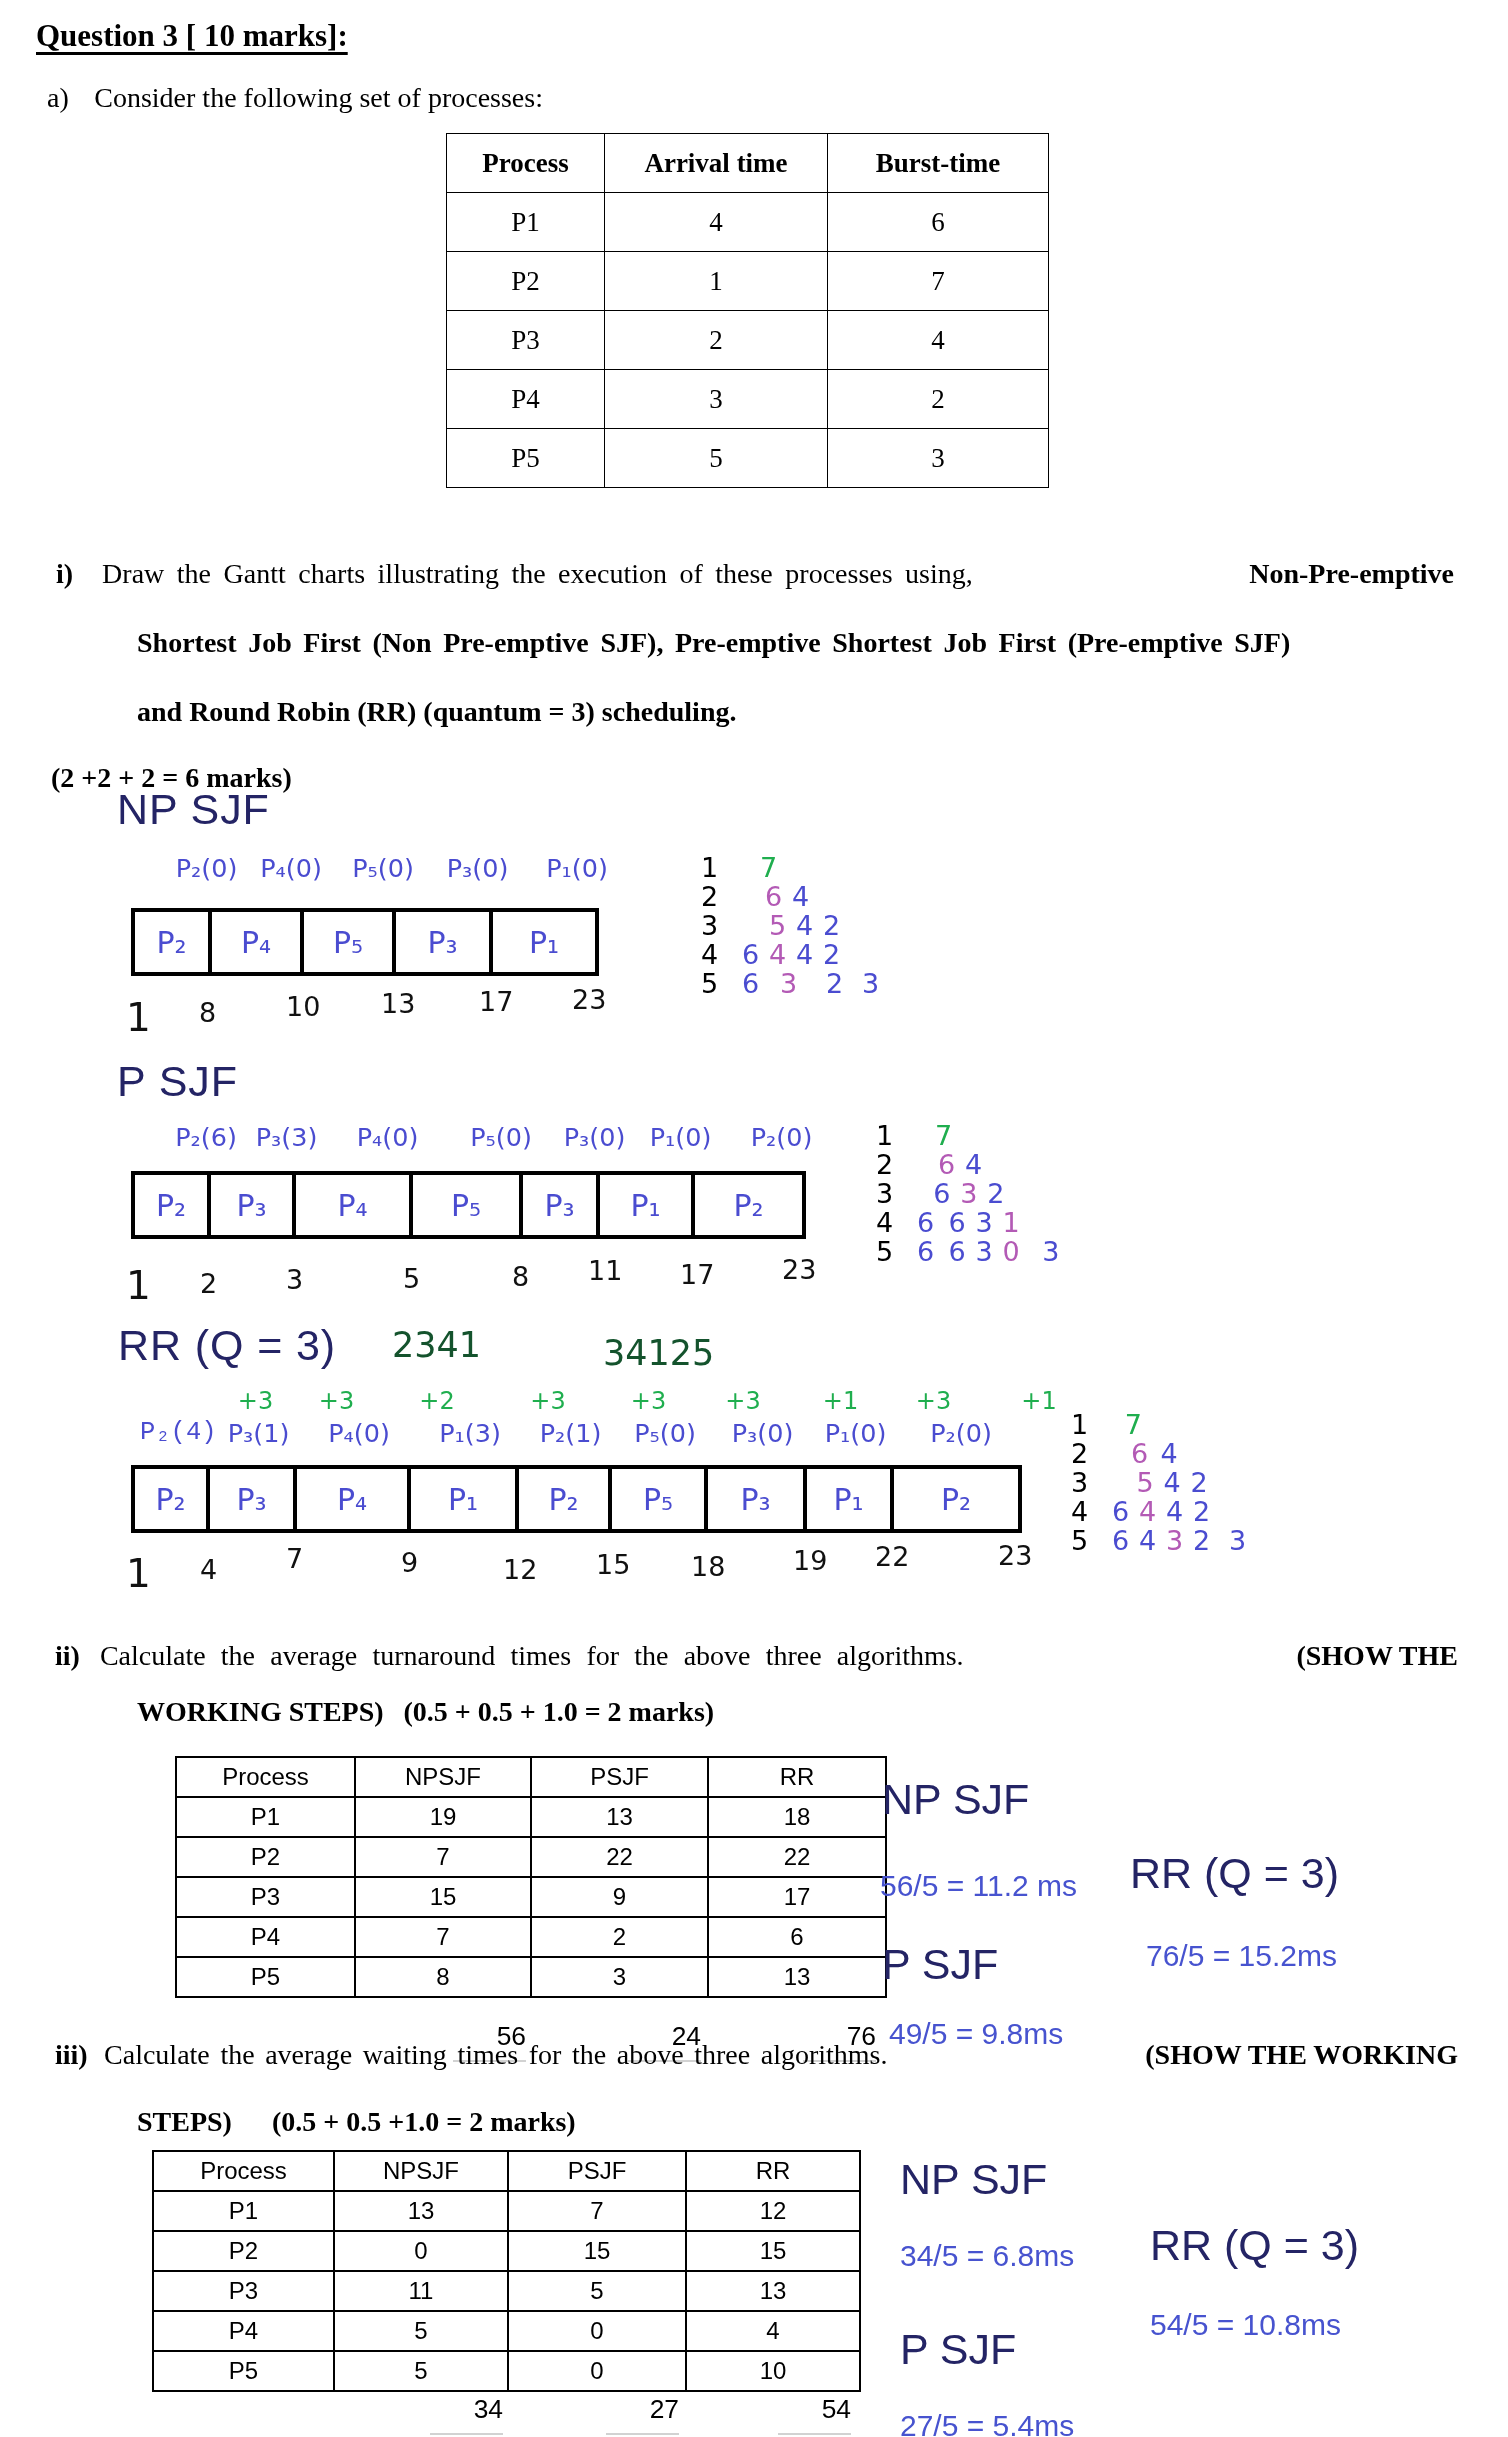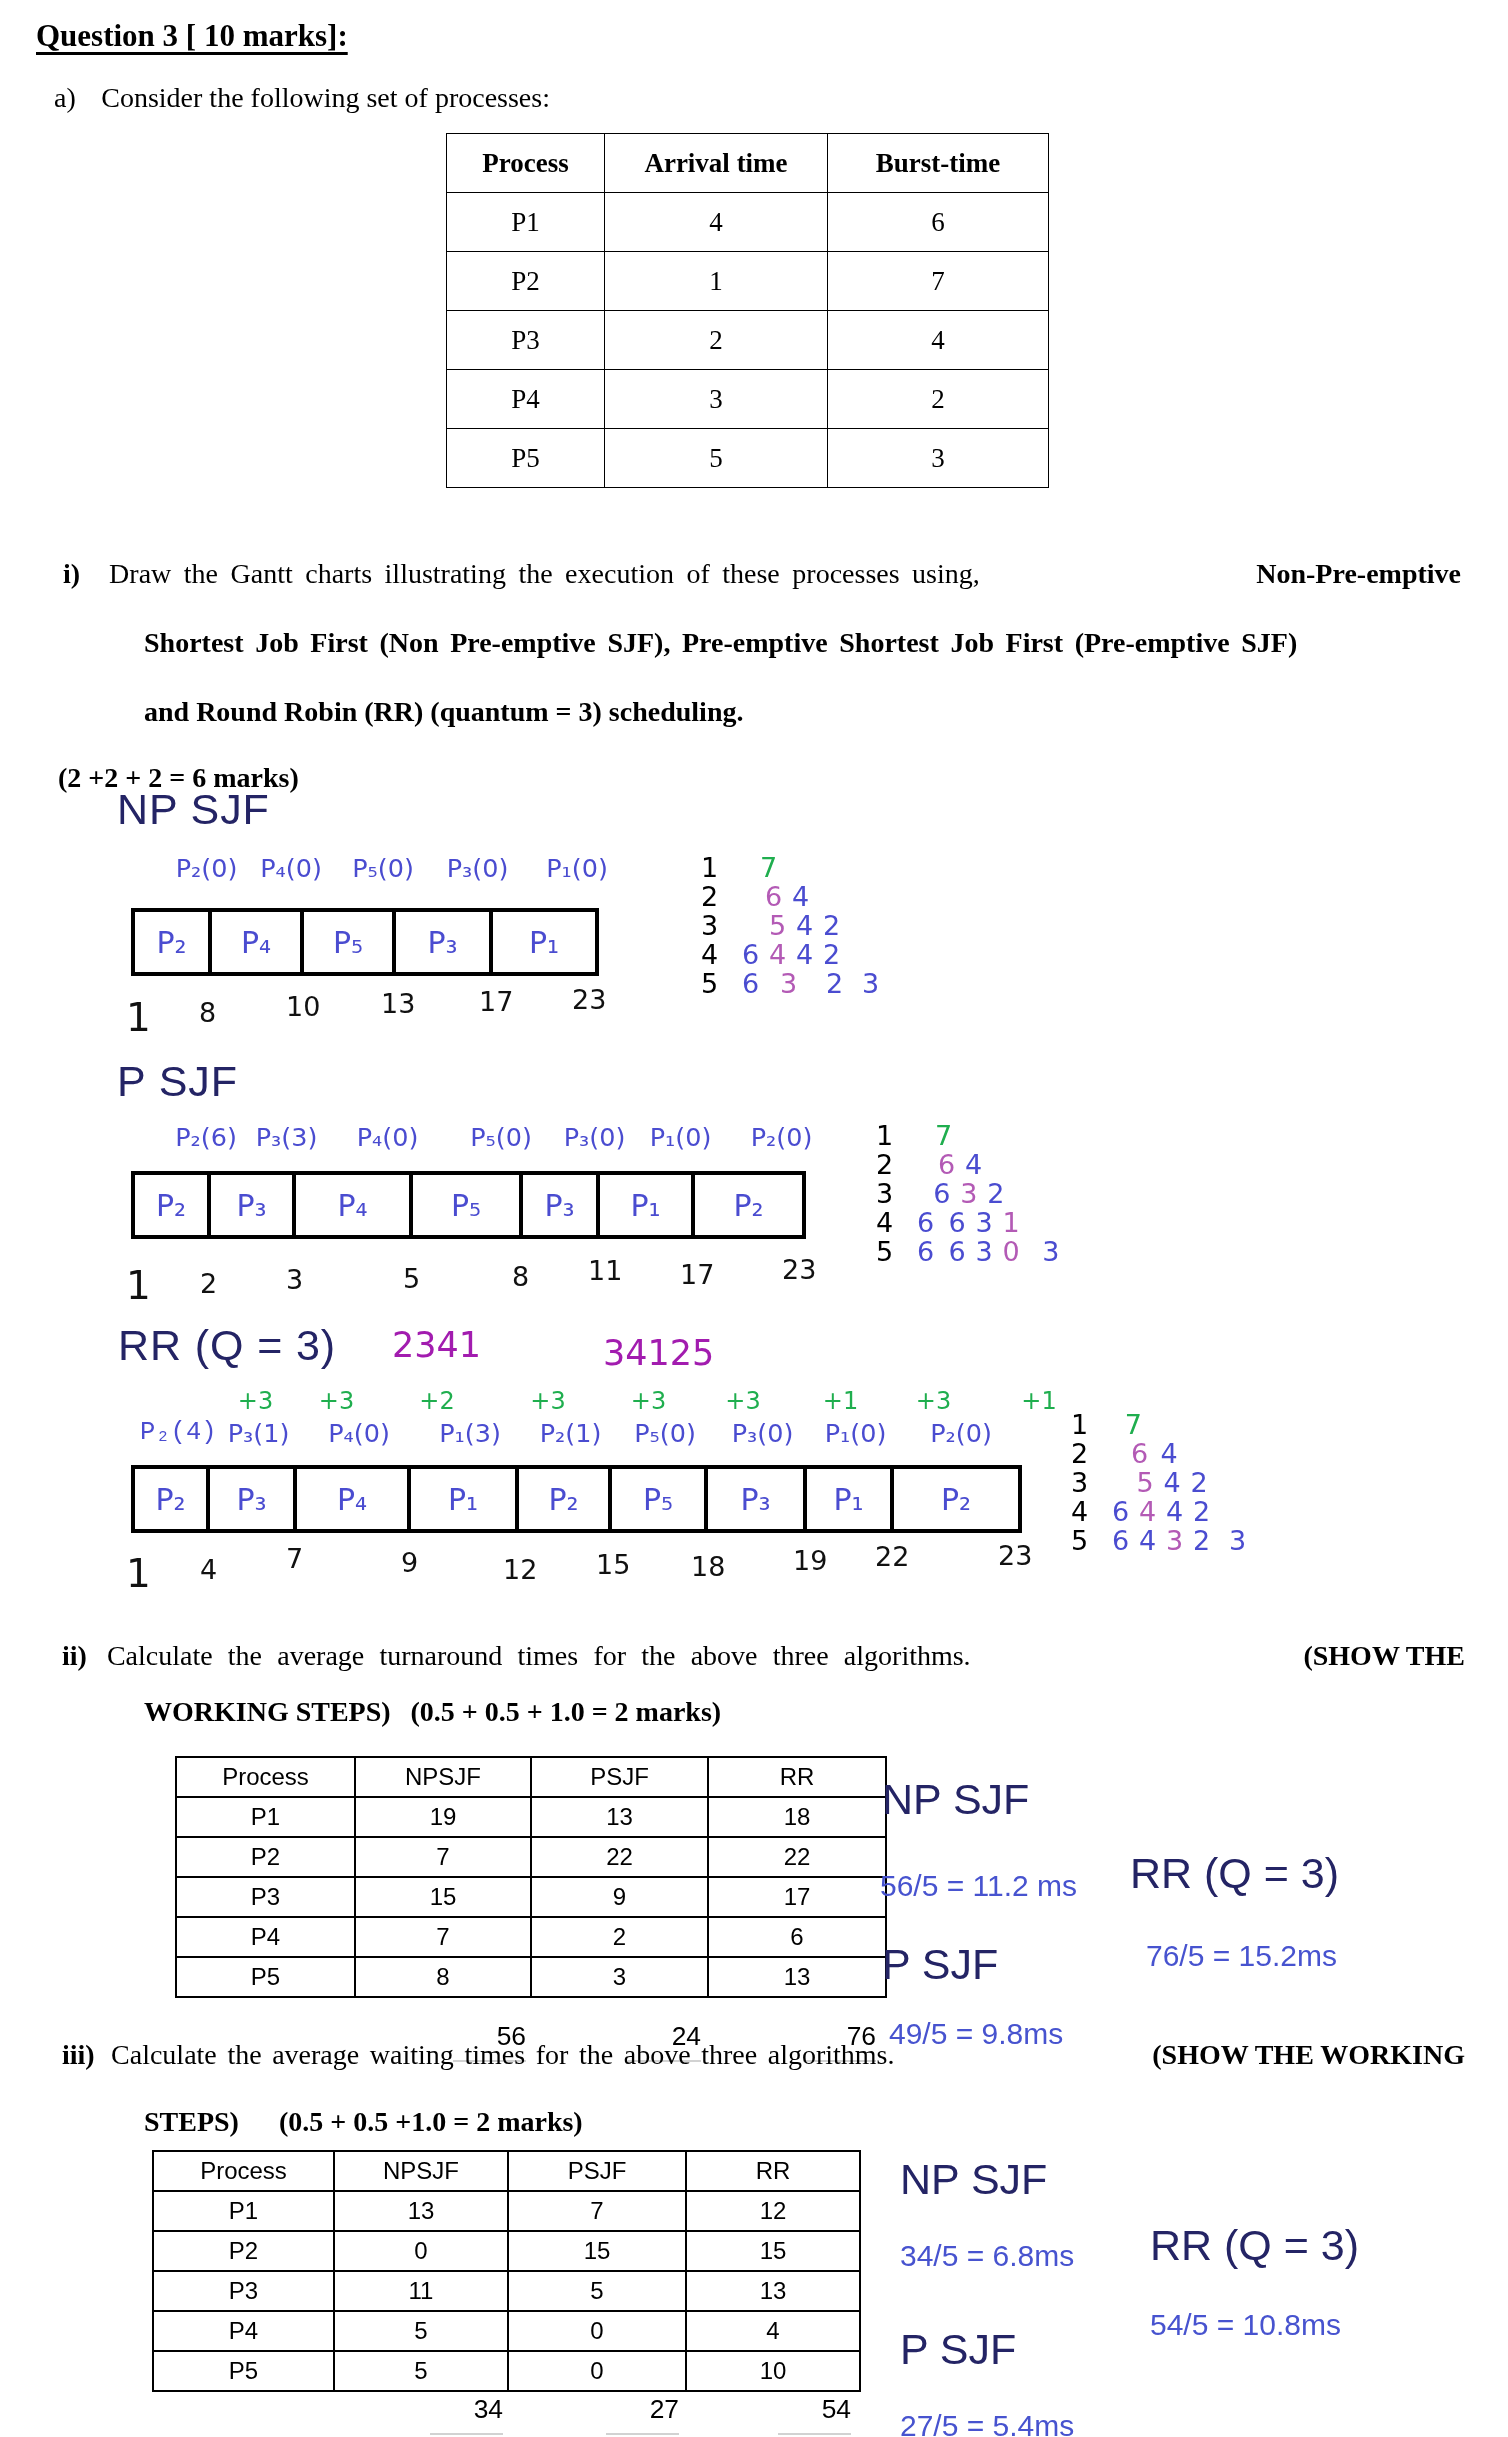--- a/index.html
+++ b/index.html
@@ -1,39 +1,39 @@
 <!DOCTYPE html>
 <html style="font-size:14.6px"><head>
 <meta charset="utf-8">
 <style>
   html,body{margin:0;padding:0;background:#ffffff;}
   .page{position:relative;width:1509px;height:2438px;background:#fff;font-family:"Liberation Serif",serif;color:#000;overflow:hidden;}
   .abs{position:absolute;}
   .hand{font-family:"DejaVu Sans",sans-serif;}
   .q-title{font-size:31px;font-weight:bold;text-decoration:underline;text-decoration-thickness:2.7px;text-underline-offset:5.5px;}
-  .body-line{font-size:28px;white-space:nowrap;margin-left:7px;}
+  .body-line{font-size:28px;white-space:nowrap;}
   .qflex{display:flex;align-items:baseline;}
   .flex1{flex:1 1 auto;}
   
   .ptable{border-collapse:collapse;font-size:27px;text-align:center;}
   .ptable th,.ptable td{border:1.8px solid #000;height:58px;vertical-align:middle;padding:0;}
   .ptable th{font-weight:bold;}
   .pcol1{width:157px;} .pcol2{width:222px;} .pcol3{width:220px;}
   
   .sec-title{font-size:43px;color:#242465;letter-spacing:0.9px;white-space:nowrap;font-family:"Liberation Sans",sans-serif;}
   .queue-row{display:flex;}
   .qtok{color:#4a4cd0;font-size:25.5px;text-align:center;white-space:nowrap;flex:0 0 auto;}
   .green-row{display:flex;}
   .gtok{color:#1fae4e;font-size:24px;text-align:center;white-space:nowrap;flex:0 0 auto;}
   .gantt{display:flex;border:4.6px solid #000;background:#fff;}
   .gcell{box-sizing:border-box;border-right:4.6px solid #000;height:60px;display:flex;align-items:center;justify-content:center;color:#4a4cd0;font-size:30px;flex:0 0 auto;}
   .gcell:last-child{border-right:none;}
   .tick{color:#111;font-size:27px;white-space:nowrap;}
   .tick-big{font-size:39px;}
-  .gray-note{color:#a21caf;font-size:35px;white-space:nowrap;}
+  .gray-note{color:#14532d;font-size:35px;white-space:nowrap;}
   .scratch{font-size:27px;}
   .srow{display:flex;height:29px;align-items:center;}
   .slabel{color:#000;width:36px;flex:0 0 auto;}
   .sdigit{display:inline-block;width:27px;text-align:center;flex:0 0 auto;}
   
   .rtable{border-collapse:collapse;font-family:"Liberation Sans",sans-serif;font-size:24px;text-align:center;}
   .rtable th,.rtable td{border:2.7px solid #000;padding:0;vertical-align:middle;font-weight:normal;}
   .tcol1{width:177px;} .tcol2{width:174px;} .tcol3{width:175px;} .tcol4{width:176px;}
   .trow{height:40px;}
   .sumnum{font-family:"Liberation Sans",sans-serif;font-size:26.4px;text-align:right;width:73px;border-bottom:2.7px solid #d2d2d2;padding-bottom:8.2px;}

